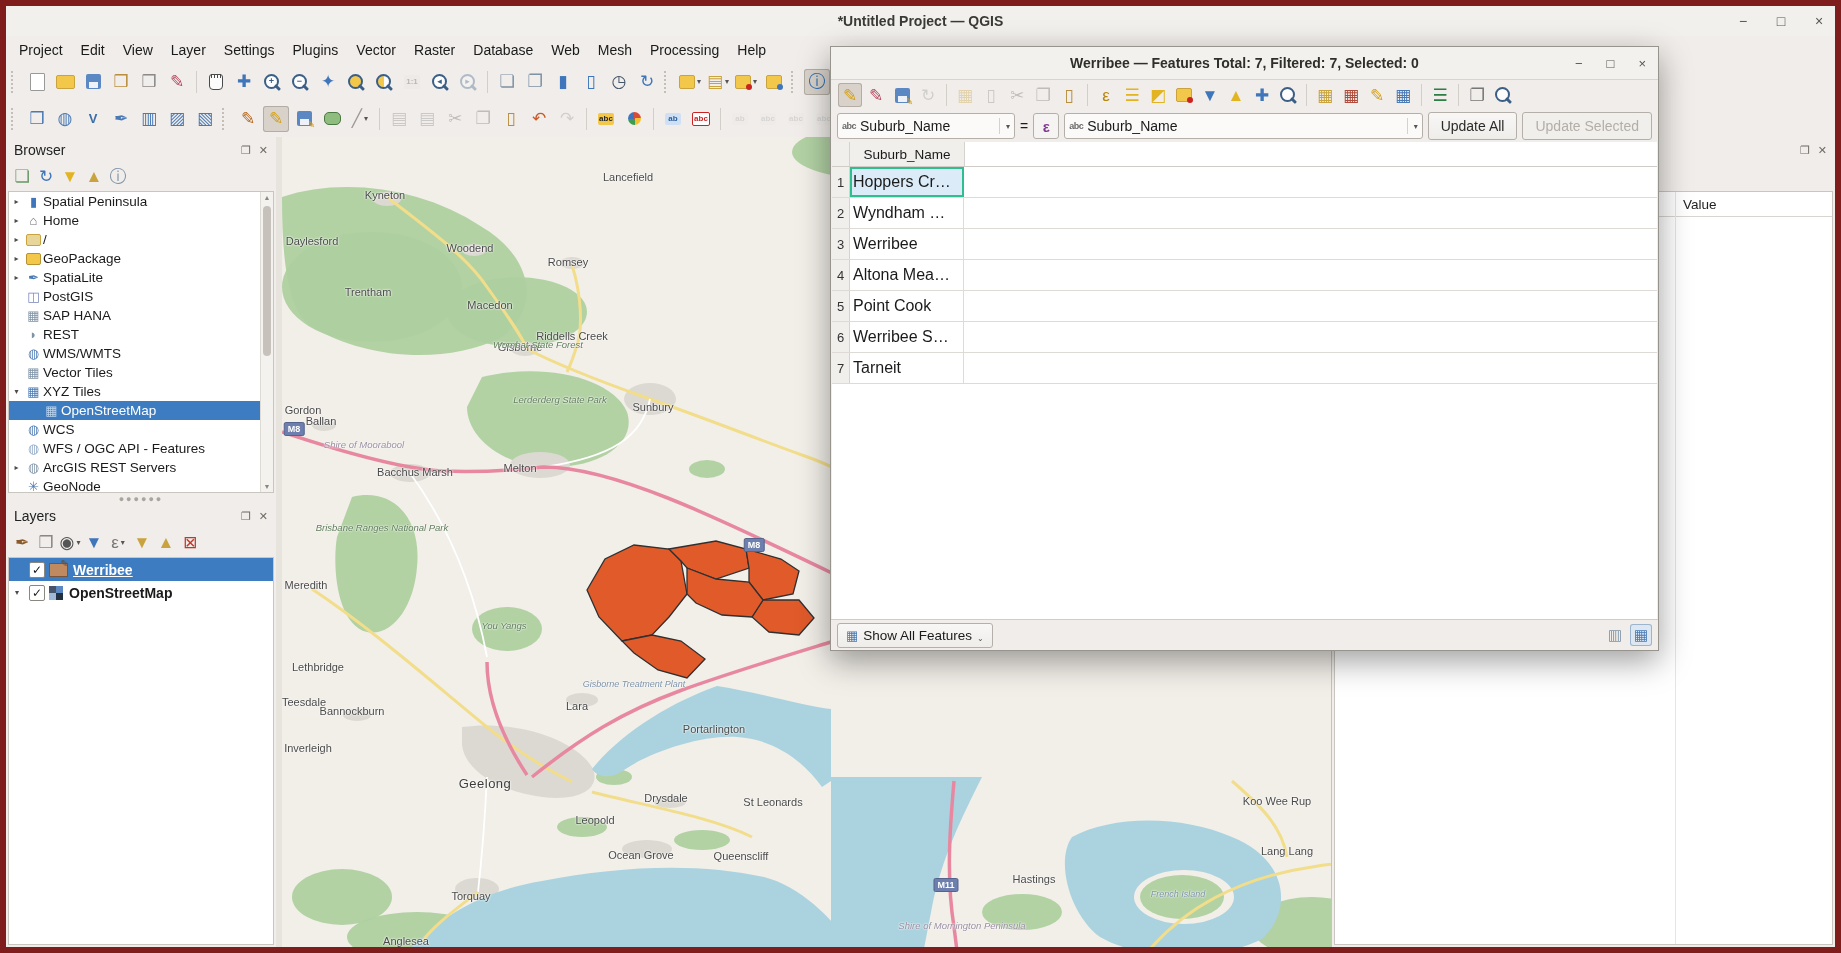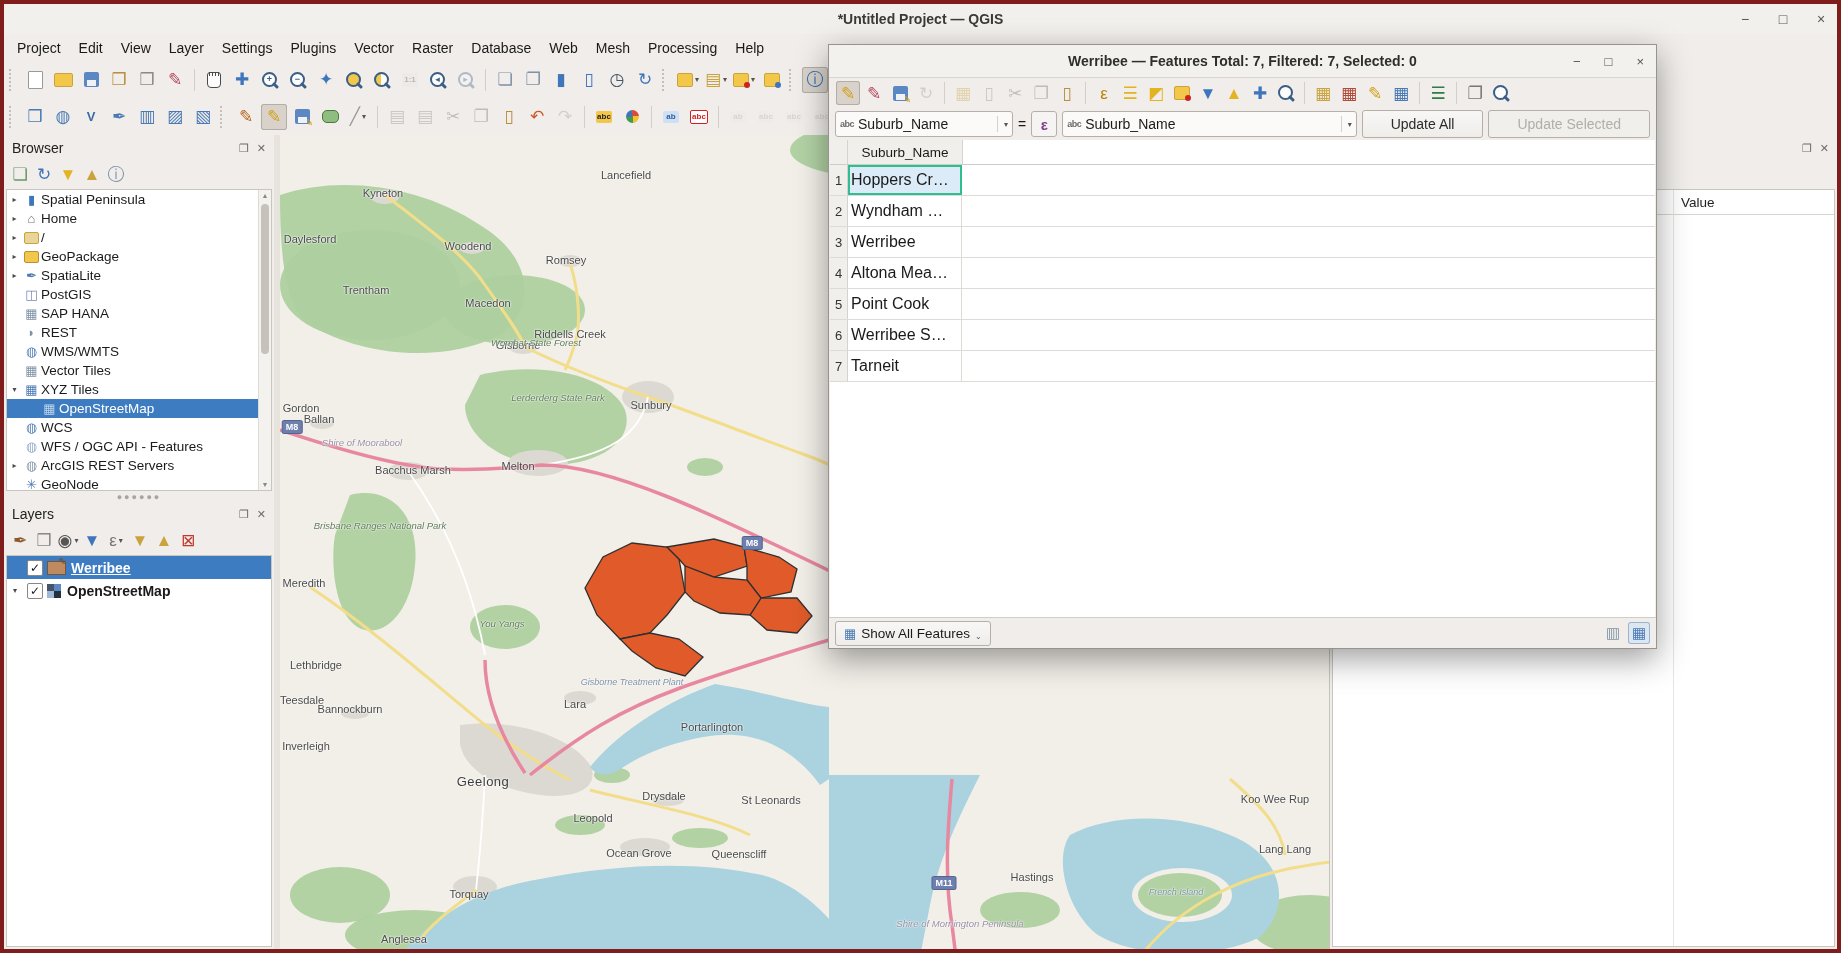--- a/index.html
+++ b/index.html
@@ -1,18 +1,18 @@
 <!DOCTYPE html>
 <html style="--land: #f2efe9; --sel: #3d7cc0;"><head>
 <meta charset="utf-8">
 <style>
   html,body{margin:0;padding:0;background:#888;}
   #app{position:relative;width:1841px;height:953px;background:#c2410c;overflow:hidden;
        font-family:"Liberation Sans","DejaVu Sans",sans-serif;font-size:14px;color:#1a1a1a;
-       border:4px solid #7f1d1d;box-sizing:border-box;}
+       border:6px solid #7f1d1d;box-sizing:border-box;}
   
   #titlebar{position:absolute;left:0;top:0;right:0;height:30px;background:#f2f0ed;border-bottom:1px solid #dcd8d3;
             display:flex;align-items:center;justify-content:center;font-weight:bold;color:#3a3a37;}
   #titlebar .wbtns{position:absolute;right:8px;top:0;height:30px;display:flex;align-items:center;gap:22px;color:#555;font-weight:normal;}
   #titlebar .wbtns span{width:16px;text-align:center;cursor:default;font-size:14px;}
   #menubar{position:absolute;left:0;top:30px;right:0;height:27px;background:#f0edea;display:flex;align-items:center;padding-left:4px;}
   #menubar .mi{padding:0 9px;line-height:26px;}
   .toolbar{position:absolute;left:0;right:0;height:37px;background:#f0edea;display:flex;align-items:center;padding-left:2px;}
   #toolbar1{top:57px;border-bottom:1px solid #e3dfda;}
   #toolbar2{top:94px;border-bottom:1px solid #d8d4cf;}
@@ -96,21 +96,21 @@
   #dlg-toolbar .tbi{height:24px;min-width:24px;}
   #dlg-fieldbar{height:32px;display:flex;align-items:center;padding:0 6px;gap:5px;}
   .combo{background:#fbfaf9;border:1px solid #b4b0a9;border-radius:3px;height:24px;display:flex;align-items:center;padding:0 4px;gap:4px;}
   .combo .abc{font-size:9px;font-weight:bold;color:#6b6b6b;letter-spacing:-.5px;}
   .combo .car{margin-left:auto;font-size:8px;color:#555;padding-left:6px;border-left:1px solid #d5d1cb;height:16px;display:flex;align-items:center;}
   #fld-left{width:168px;}
   #fld-expr{flex:1;}
   .epsbtn{width:24px;height:24px;border:1px solid #b4b0a9;border-radius:3px;background:#f6f4f2;color:#7d3a8e;font-weight:bold;
           display:flex;align-items:center;justify-content:center;font-size:15px;}
   .btn{height:26px;border:1px solid #b4b0a9;border-radius:3px;background:linear-gradient(#f8f7f6,#efedea);
-       display:flex;align-items:center;justify-content:center;padding:0 28px;color:#2b2b28;}
+       display:flex;align-items:center;justify-content:center;padding:0 12px;color:#2b2b28;}
   .btn.dis{color:#b2aea7;background:#f1efec;}
   #dlg-table{position:absolute;left:1px;right:1px;top:95px;bottom:31px;background:#fff;overflow:hidden;}
   #tbl-headrow{height:24px;display:flex;border-bottom:1px solid #cfccc7;}
   #tbl-headrow .corner{width:17px;background:#f1efec;border-right:1px solid #d6d3ce;}
   #tbl-headrow .colh{width:114px;background:#f1efec;border-right:1px solid #d6d3ce;display:flex;align-items:center;justify-content:center;font-size:13.5px;}
   .tr{height:30px;display:flex;border-bottom:1px solid #dedbd6;}
   .tr .rn{width:17px;background:#f1efec;border-right:1px solid #d6d3ce;display:flex;align-items:center;justify-content:center;font-size:13px;color:#333;}
   .tr .tc{width:114px;border-right:1px solid #dedbd6;display:flex;align-items:center;padding:0 3px;font-size:16px;box-sizing:border-box;}
   .tr .tc.cur{background:#dcebf8;border:2px solid #2fbf8f;padding:0 1px;}
   #dlg-footer{position:absolute;left:0;right:0;bottom:0;height:30px;background:#f0edea;border-top:1px solid #d0ccc7;display:flex;align-items:center;padding:0 6px;}

